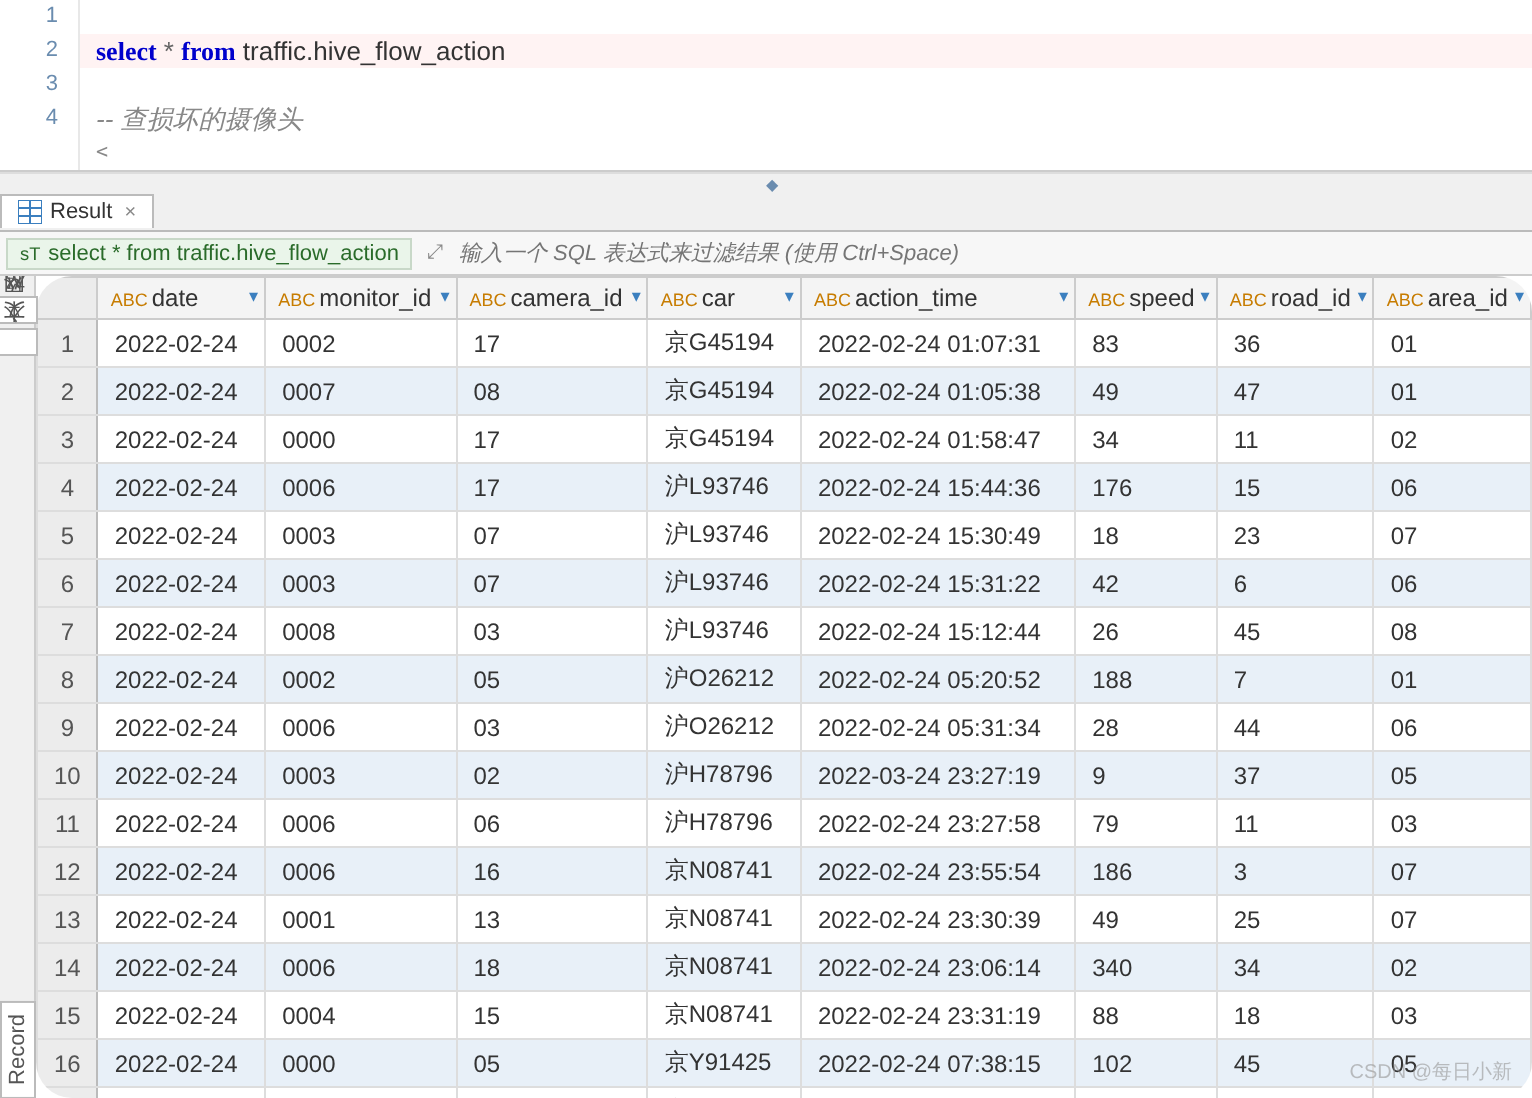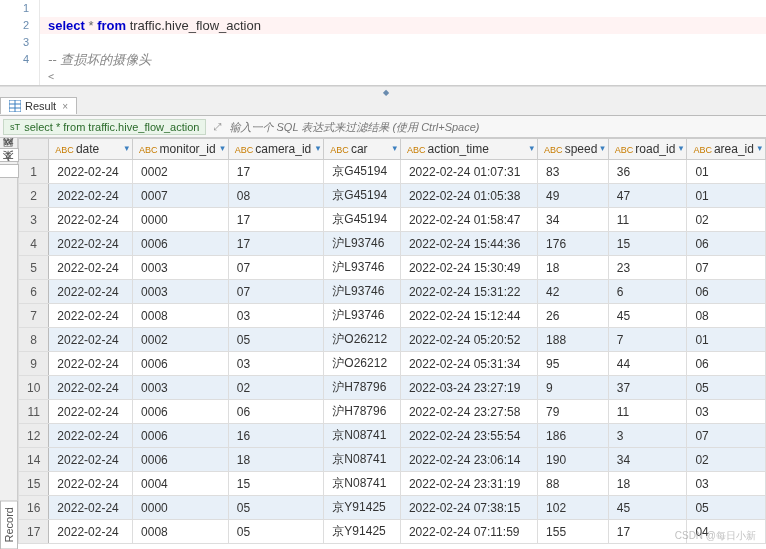--- a/index.html
+++ b/index.html
@@ -1,42 +1,42 @@
 <!DOCTYPE html>
 <html><head>
 <meta charset="utf-8">
 <style>
 * { margin: 0; padding: 0; box-sizing: border-box; font-family: "Microsoft YaHei", Arial, sans-serif; }
 body { background: #fff; font-size: 12px; color: #333; width: 766px; height: 549px; overflow: hidden; display: flex; flex-direction: column; }
 .editor { background: #fff; border-bottom: 1px solid #ccc; }
 .editor-line { display: flex; height: 17px; line-height: 17px; }
 .gutter { width: 40px; text-align: right; padding-right: 10px; color: #6a8caf; background: #fff; font-size: 11px; border-right: 1px solid #e8e8e8; }
 .code { padding-left: 8px; font-family: Consolas, monospace; font-size: 13px; }
-.kw { color: #0000cc; font-weight: bold; }
+.kw { color: #0000cc; font-weight: bold; font-family: Liberation Serif, serif; }
 .op { color: #666; }
 .ident { color: #333; }
 .comment { color: #888; font-style: italic; }
 .highlight-line { background: #fff3f3; }
 .ruler { height: 8px; background: #f0f0f0; border-top: 1px solid #ddd; position: relative; }
 .ruler .small-diamond { position: absolute; left: 50%; top: 1px; color: #6a8caf; font-size: 8px; }
 .result-tab-bar { display: flex; align-items: center; background: #f0f0f0; border-bottom: 1px solid #bbb; height: 22px; }
 .result-tab { display: flex; align-items: center; background: #fff; border: 1px solid #bbb; border-bottom: none; padding: 2px 8px; margin-top: 2px; font-size: 11px; }
 .rt-icon { width: 12px; height: 12px; margin-right: 4px; }
 .close-x { margin-left: 6px; color: #888; font-size: 10px; }
 .filter-row { display: flex; align-items: center; height: 22px; border-bottom: 1px solid #ccc; background: #f7f7f7; }
 .sql-chip { display: flex; align-items: center; border: 1px solid #c8d8c8; background: #eaf5ea; color: #2a6b2a; padding: 1px 6px; font-size: 11px; margin: 0 3px; }
 .sql-chip small { color: #2a6b2a; margin-right: 4px; }
 .filter-input { flex: 1; height: 18px; border: none; background: transparent; font-style: italic; color: #999; padding-left: 4px; font-size: 11px; }
 .expand-icon { width: 16px; text-align: center; color: #888; font-size: 10px; }
 .main-area { flex: 1; display: flex; overflow: hidden; }
 .left-bar { width: 18px; background: #f0f0f0; border-right: 1px solid #ccc; display: flex; flex-direction: column; align-items: center; }
 .left-bar .vtab { writing-mode: vertical-rl; transform: rotate(180deg); padding: 6px 2px; font-size: 11px; color: #555; border: 1px solid #bbb; background: #fff; margin-top: 2px; }
 .left-bar .vtab.top { margin-top: 10px; }
 .left-bar .spacer { flex: 1; }
-.grid { flex: 1; overflow: auto; }
+.grid { flex: 1; overflow: auto; border-radius: 18px; }
 table { border-collapse: collapse; width: 100%; font-size: 12px; }
 th { background: #f4f4f4; border: 1px solid #ccc; text-align: left; padding: 3px 6px; font-weight: normal; white-space: nowrap; position: relative; }
 th .abc { color: #c77c00; font-size: 9px; margin-right: 2px; vertical-align: middle; }
 th .sort-ind { position: absolute; right: 3px; top: 4px; color: #3b7fbf; font-size: 9px; }
 th.rownum-h { width: 30px; background: #ececec; }
 td { border: 1px solid #ddd; padding: 3px 8px; white-space: nowrap; }
 td.rownum { background: #ececec; text-align: center; color: #555; border-right: 1px solid #bbb; width: 30px; }
 tr.odd td:not(.rownum) { background: #fff; }
 tr.even td:not(.rownum) { background: #e8f0f8; }
 .watermark { position: absolute; right: 10px; bottom: 6px; color: rgba(150,150,150,.6); font-size: 10px; pointer-events: none; }
@@ -210,21 +210,21 @@
             <td>7</td>
             <td>01</td>
           </tr>
           <tr class="odd">
             <td class="rownum">9</td>
             <td>2022-02-24</td>
             <td>0006</td>
             <td>03</td>
             <td>沪O26212</td>
             <td>2022-02-24 05:31:34</td>
-            <td>95</td>
+            <td>28</td>
             <td>44</td>
             <td>06</td>
           </tr>
           <tr class="even">
             <td class="rownum">10</td>
             <td>2022-02-24</td>
             <td>0003</td>
             <td>02</td>
             <td>沪H78796</td>
             <td>2022-03-24 23:27:19</td>
@@ -247,28 +247,39 @@
             <td class="rownum">12</td>
             <td>2022-02-24</td>
             <td>0006</td>
             <td>16</td>
             <td>京N08741</td>
             <td>2022-02-24 23:55:54</td>
             <td>186</td>
             <td>3</td>
             <td>07</td>
           </tr>
+          <tr class="odd">
+            <td class="rownum">13</td>
+            <td>2022-02-24</td>
+            <td>0001</td>
+            <td>13</td>
+            <td>京N08741</td>
+            <td>2022-02-24 23:30:39</td>
+            <td>49</td>
+            <td>25</td>
+            <td>07</td>
+          </tr>
           <tr class="even">
             <td class="rownum">14</td>
             <td>2022-02-24</td>
             <td>0006</td>
             <td>18</td>
             <td>京N08741</td>
             <td>2022-02-24 23:06:14</td>
-            <td>190</td>
+            <td>340</td>
             <td>34</td>
             <td>02</td>
           </tr>
           <tr class="odd">
             <td class="rownum">15</td>
             <td>2022-02-24</td>
             <td>0004</td>
             <td>15</td>
             <td>京N08741</td>
             <td>2022-02-24 23:31:19</td>

